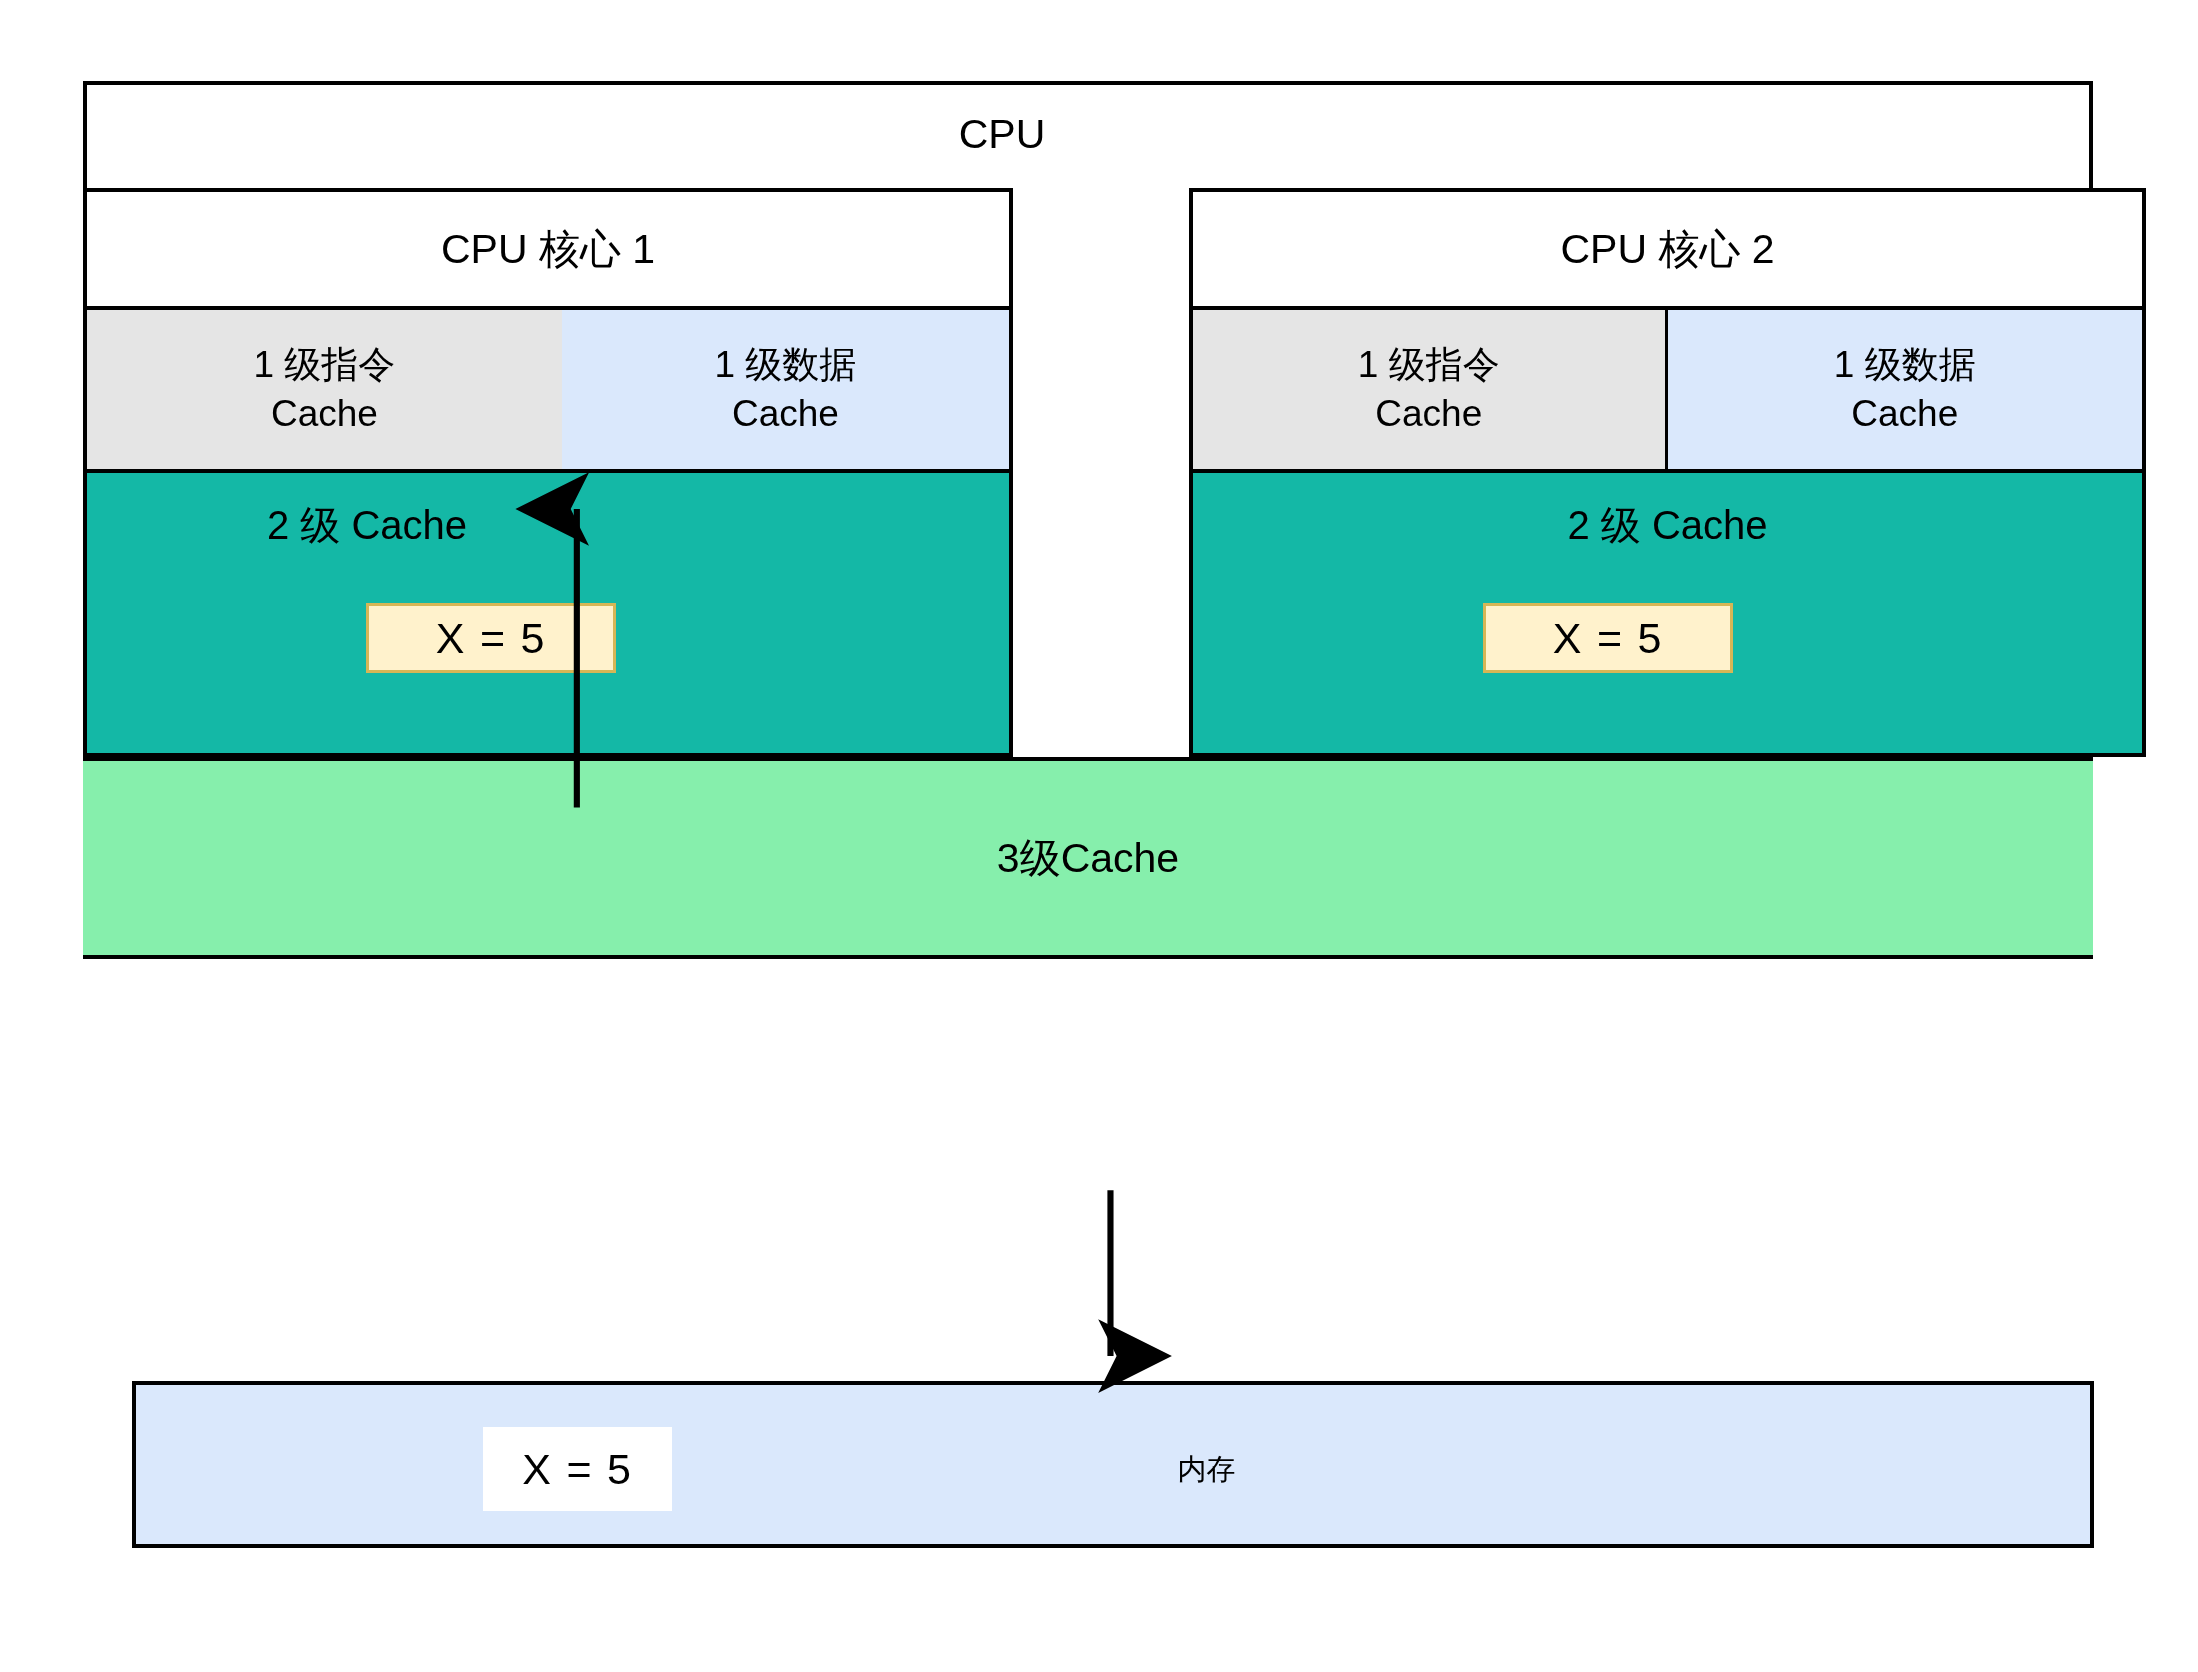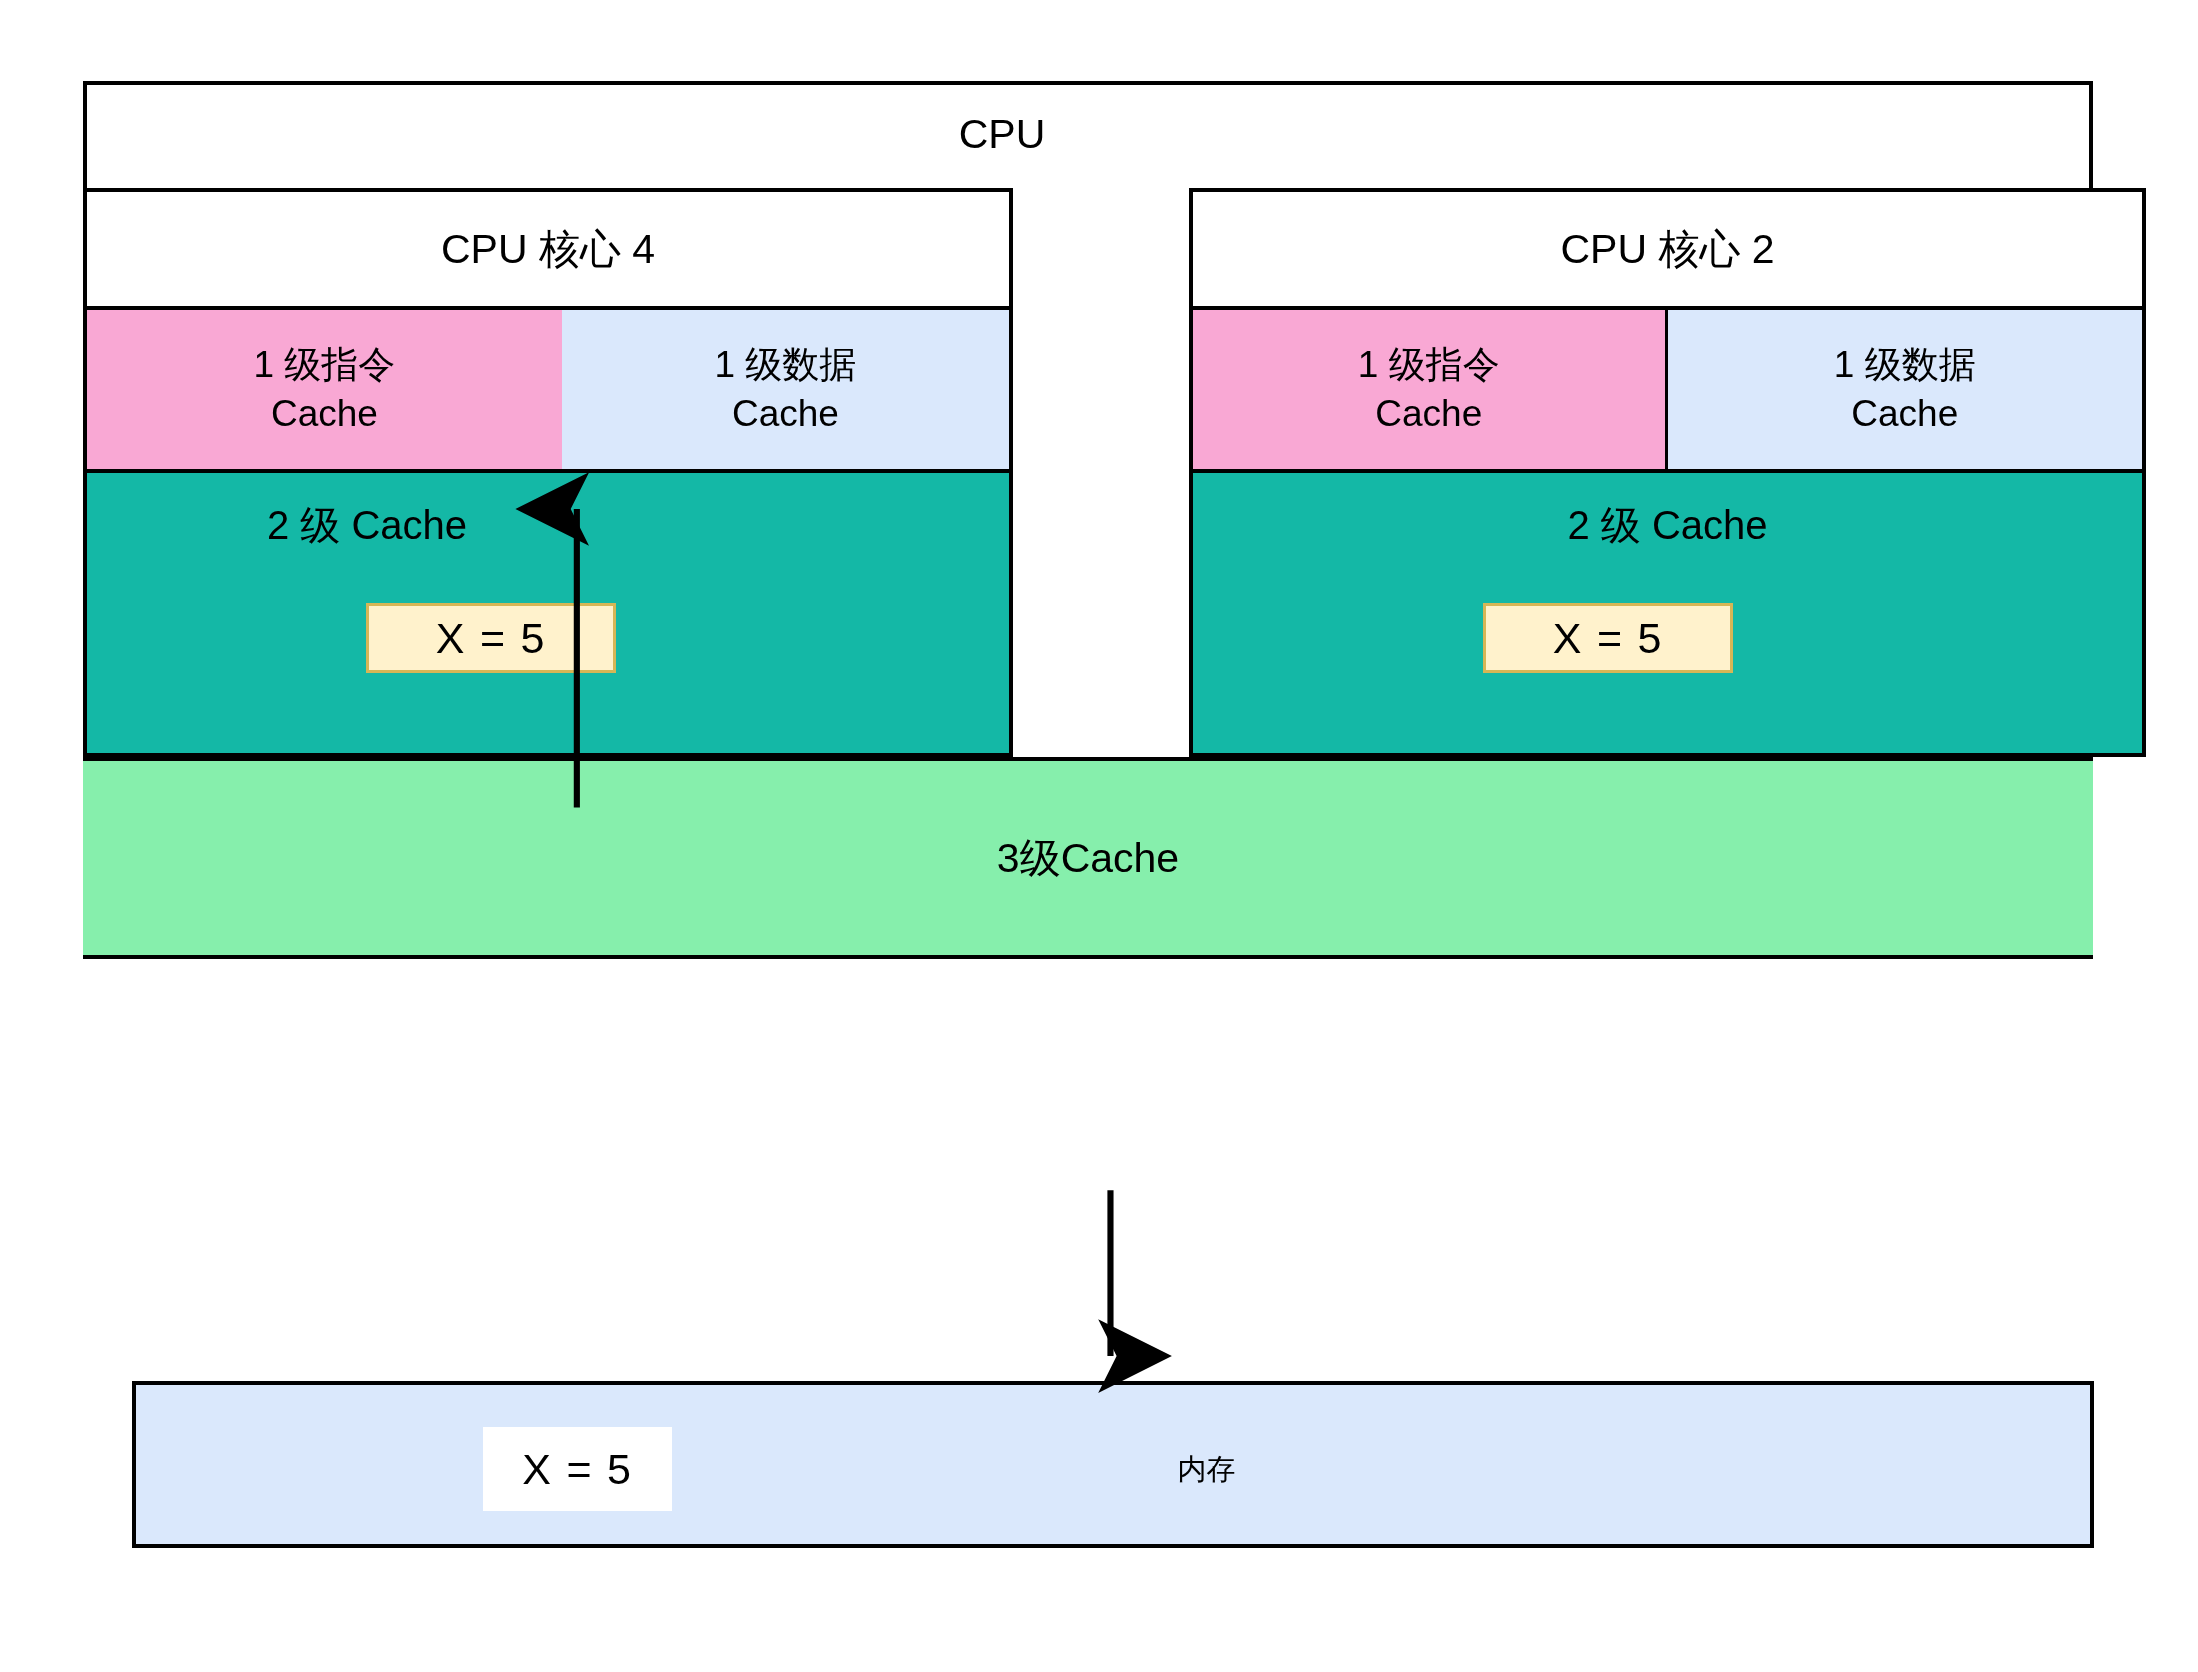--- a/index.html
+++ b/index.html
@@ -48,21 +48,21 @@
     display:flex;
     border-top:4.4px solid #000;
     border-bottom:4.4px solid #000;
     box-sizing:border-box;
   }
   .l1-cell {
     display:flex; flex-direction:column; align-items:center; justify-content:center;
     font-size:37px; line-height:1.32; text-align:center;
     box-sizing:border-box;
   }
-  .l1-inst { background:#f9a8d4; }
+  .l1-inst { background:#e5e5e5; }
   .l1-data { background:#dae8fc; }
   .core-1 .l1-inst { width:51.5%; }
   .core-1 .l1-data { width:48.5%; }
   .core-2 .l1-inst { width:50%; border-right:3.5px solid #000; }
   .core-2 .l1-data { width:50%; }
 
   
   .l2-region {
     position:absolute; left:0; right:0; top:281px; bottom:0;
     background:#14b8a6;
@@ -121,21 +121,21 @@
 </style>
 </head>
 <body>
 
 <div id="stage">
 
   <div class="box cpu-frame"></div>
   <div class="cpu-title">CPU</div>
 
   <div class="box core core-1">
-    <div class="core-title">CPU 核心 4</div>
+    <div class="core-title">CPU 核心 1</div>
 
     <div class="l1-strip">
       <div class="l1-cell l1-inst">
         <span>1 级指令</span>
         <span>Cache</span>
       </div>
       <div class="l1-cell l1-data">
         <span>1 级数据</span>
         <span>Cache</span>
       </div>

